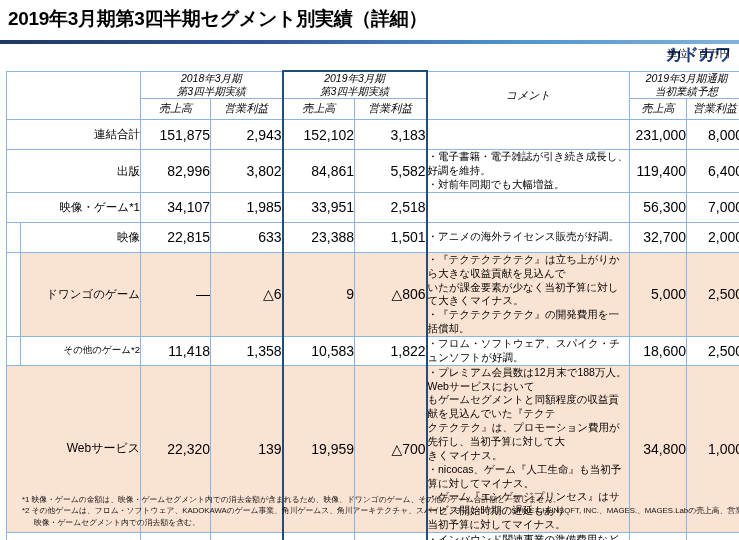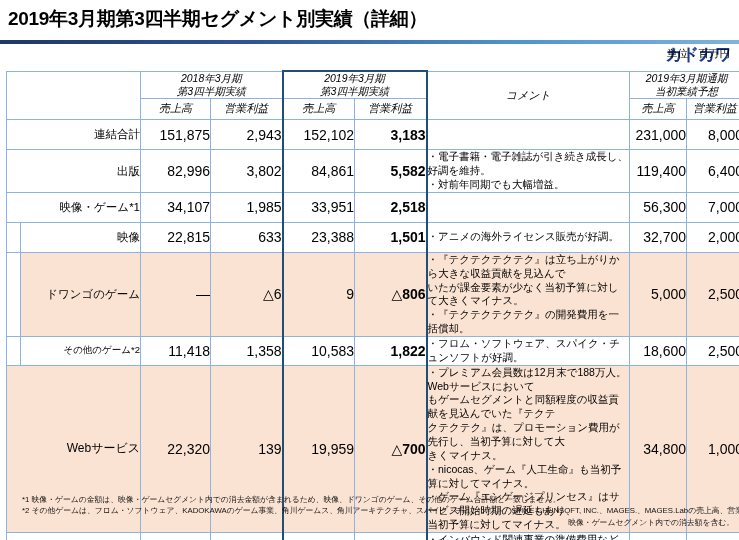--- a/index.html
+++ b/index.html
@@ -99,21 +99,21 @@
   }
   th.hd-comment {
     background: #dce6f2;
     font-weight: normal;
     font-size: 11px;
     text-align: center;
   }
 
   
   .bl-thick { border-left: 2.5px solid #1f4e79 !important; }
-  .br-thick { border-right: 2.5px solid #1f4e79 !important; font-weight: bold; }
+  .br-thick { border-right: 2.5px solid #1f4e79 !important; }
   .bt-thick { border-top: 2.5px solid #1f4e79 !important; }
 
   
   td.lbl {
     font-size: 11.5px;
     padding-left: 5px;
     text-align: right;
     white-space: nowrap;
   }
   td.lbl.small { font-size: 9.5px; }
@@ -154,21 +154,21 @@
   .notes {
     position: absolute;
     left: 22px;
     top: 494px;
     width: 712px;
     font-size: 7.8px;
     line-height: 1.45;
     color: #111;
   }
   .notes .note { white-space: nowrap; }
-  .notes .note .cont { display: block; padding-left: 12px; text-align: right; }
+  .notes .note .cont { display: block; padding-left: 12px; }
 </style>
 </head>
 <body>
 
 <div class="slide-header">
   <div class="slide-title">2019年3月期第3四半期セグメント別実績（詳細）</div>
   <div class="brand-logo">カドカワ</div>
   <div class="header-rule"></div>
 </div>
 <div class="unit-label">単位：百万円</div>

